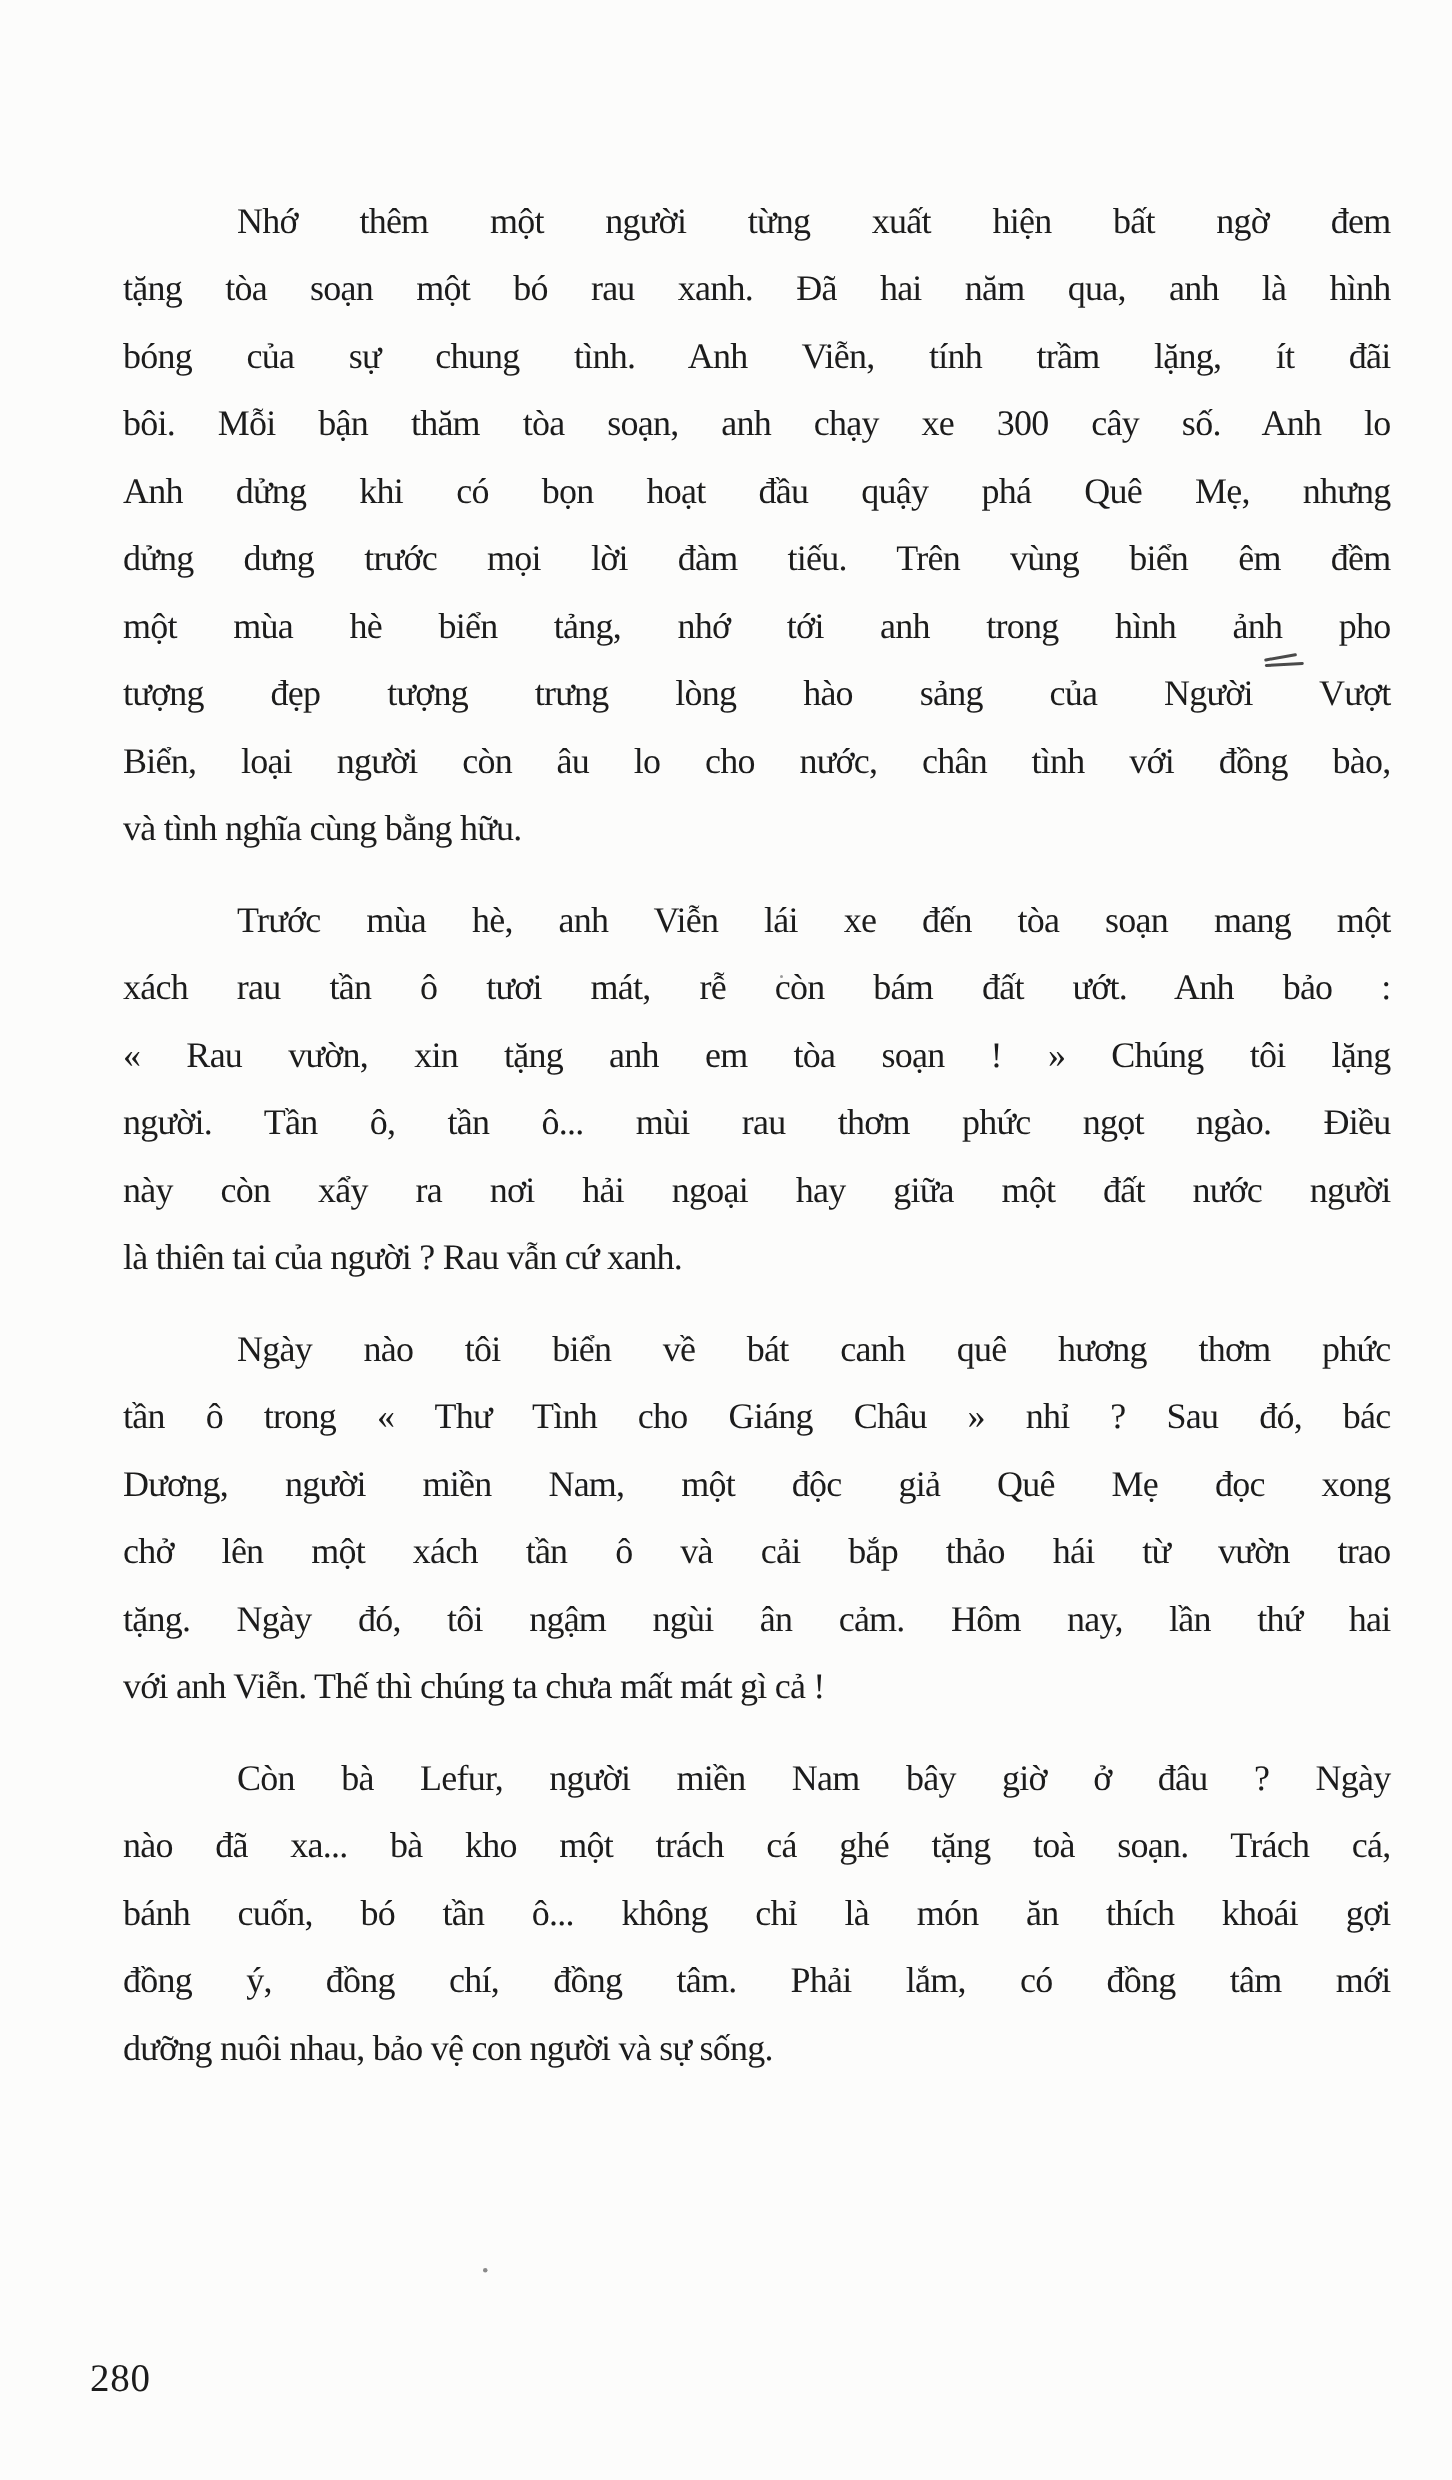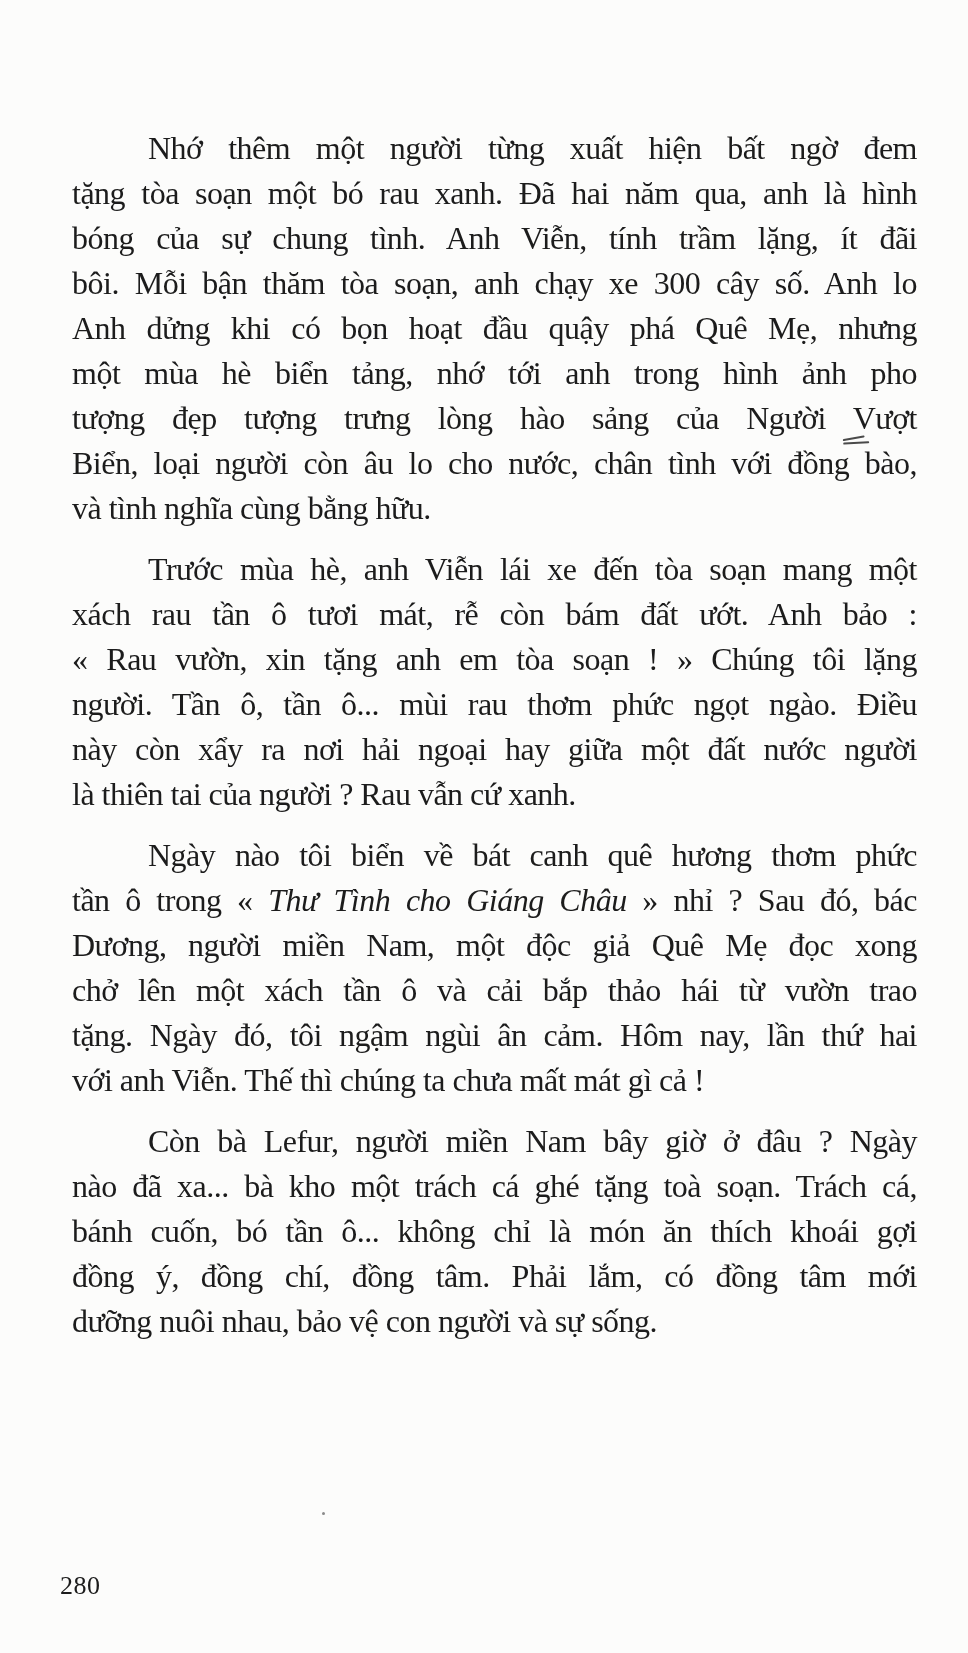--- a/index.html
+++ b/index.html
@@ -14,44 +14,43 @@
     overflow: hidden;
     font-family: "Liberation Serif", "DejaVu Serif", serif;
     color: #1c1c1c;
   }
   .page {
     position: absolute;
     inset: 0;
   }
   .text-block {
     position: absolute;
-    left: 72px;
+    left: 82px;
     top: 126px;
     width: 845px;
-    font-size: 32px;
+    font-size: 24px;
     letter-spacing: -0.5px;
   }
   .para {
     margin: 0 0 16px 0;
   }
   .line {
     line-height: 45px;
     height: 45px;
     text-align: justify;
     text-align-last: justify;
     white-space: nowrap;
   }
   .line.first {
     text-indent: 76px;
   }
   .line.last {
     text-align-last: auto;
   }
   .ital {
-    font-style: italic;
   }
   .page-number {
     position: absolute;
     left: 60px;
     top: 1568px;
     font-size: 26px;
     line-height: 36px;
     letter-spacing: 0.5px;
   }
   
@@ -88,20 +87,21 @@
 
 <div class="page">
 
   <div class="text-block">
       <div class="para">
         <div class="line first"><span>Nhớ thêm một người từng xuất hiện bất ngờ đem</span></div>
         <div class="line"><span>tặng tòa soạn một bó rau xanh. Đã hai năm qua, anh là hình</span></div>
         <div class="line"><span>bóng của sự chung tình. Anh Viễn, tính trầm lặng, ít đãi</span></div>
         <div class="line"><span>bôi. Mỗi bận thăm tòa soạn, anh chạy xe 300 cây số. Anh lo</span></div>
         <div class="line"><span>Anh dửng khi có bọn hoạt đầu quậy phá Quê Mẹ, nhưng</span></div>
+        <div class="line"><span>dửng dưng trước mọi lời đàm tiếu. Trên vùng biển êm đềm</span></div>
         <div class="line"><span>một mùa hè biển tảng, nhớ tới anh trong hình ảnh pho</span></div>
         <div class="line"><span>tượng đẹp tượng trưng lòng hào sảng của Người Vượt</span></div>
         <div class="line"><span>Biển, loại người còn âu lo cho nước, chân tình với đồng bào,</span></div>
         <div class="line last"><span>và tình nghĩa cùng bằng hữu.</span></div>
       </div>
       <div class="para">
         <div class="line first"><span>Trước mùa hè, anh Viễn lái xe đến tòa soạn mang một</span></div>
         <div class="line"><span>xách rau tần ô tươi mát, rễ còn bám đất ướt. Anh bảo :</span></div>
         <div class="line"><span>« Rau vườn, xin tặng anh em tòa soạn ! » Chúng tôi lặng</span></div>
         <div class="line"><span>người. Tần ô, tần ô... mùi rau thơm phức ngọt ngào. Điều</span></div>

